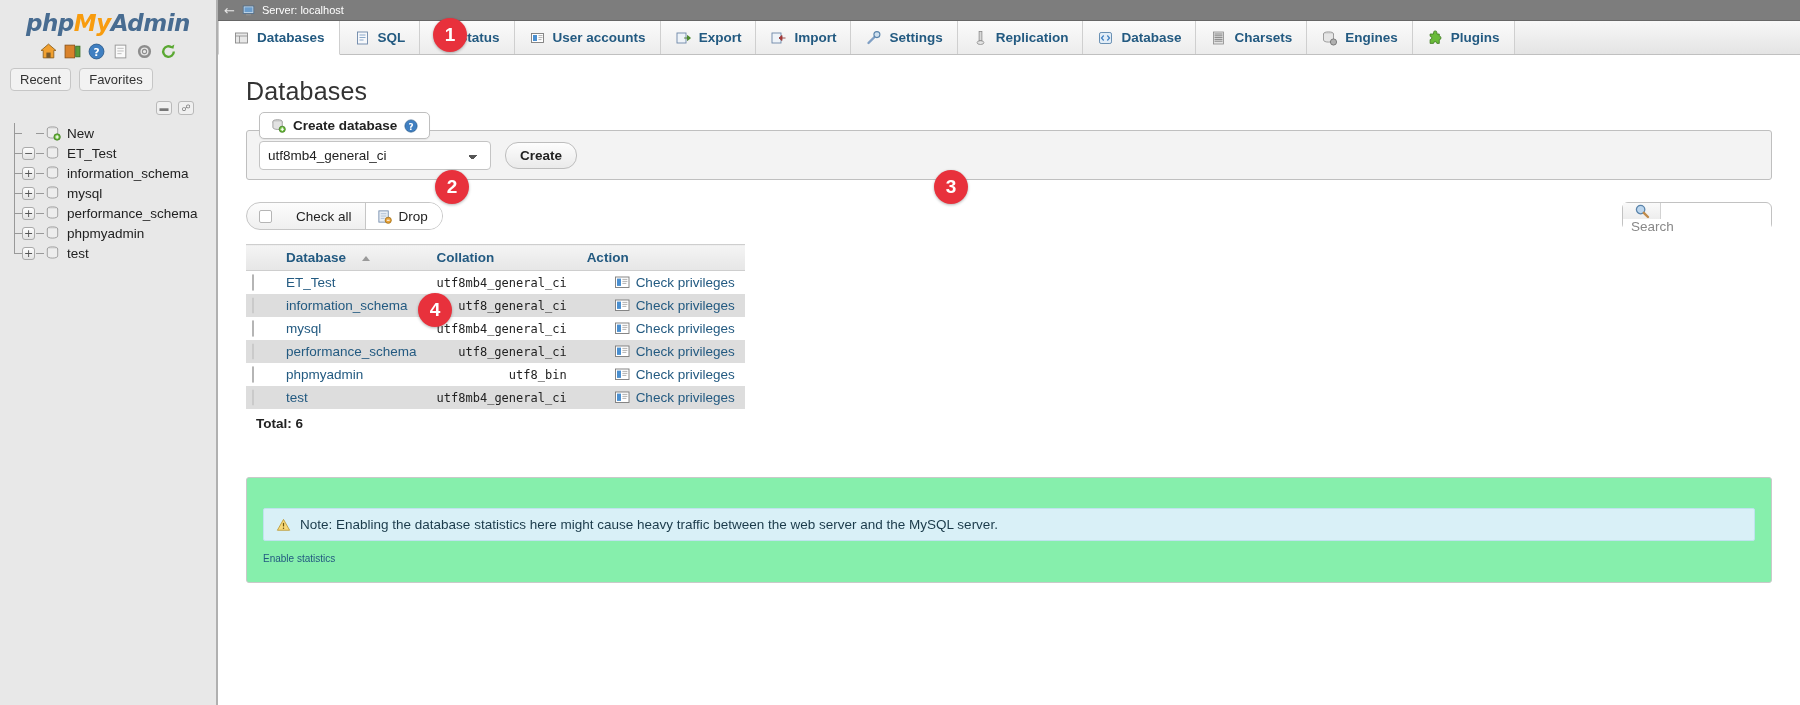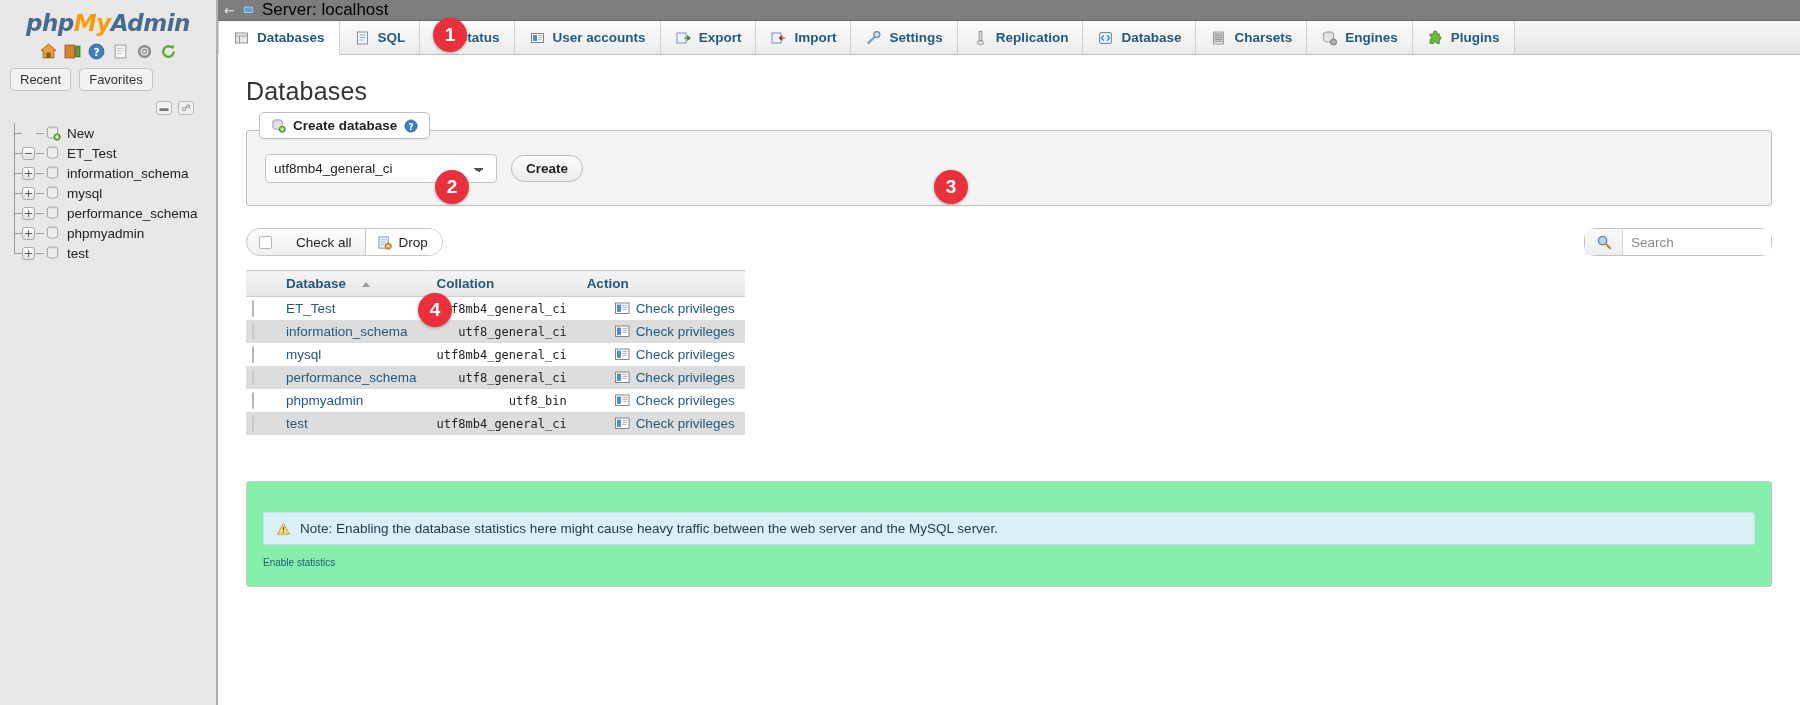--- a/index.html
+++ b/index.html
@@ -103,21 +103,21 @@
     padding-left: 6px; gap: 7px;
     border-bottom: 1px solid #666;
   }
   #back-arrow {
     color: #e8e8e8; font-size: 13px; cursor: pointer;
     font-family: "DejaVu Sans", sans-serif;
     line-height: 1;
   }
   #serverbar .sb-ico { width: 13px; height: 13px; }
   #serverbar .sb-txt {
-    color: #000000; font-size: 17px; white-space: nowrap;
+    color: #ffffff; font-size: 11px; white-space: nowrap;
   }
 
   
   #navtabs {
     height: 34px;
     background: linear-gradient(#f7f7f7, #e4e4e4);
     border-bottom: 1px solid #c0c0c0;
     display: flex; align-items: stretch;
     position: relative;
   }
@@ -146,23 +146,23 @@
     letter-spacing: .2px;
   }
 
   
   #create-fs {
     margin: 8px 28px 0 28px;
     border: 1px solid #bfbfbf;
     background: #f3f3f3;
     border-radius: 3px;
     position: relative;
-    height: 76px;
+    height: 50px;
     display: flex; align-items: center;
-    padding-left: 18px; gap: 14px;
+    padding-left: 12px; gap: 14px;
   }
   #create-legend {
     position: absolute; top: -19px; left: 12px;
     background: #fff;
     border: 1px solid #bfbfbf;
     border-radius: 5px;
     padding: 5px 11px;
     display: flex; align-items: center; gap: 7px;
     font-size: 13.5px; font-weight: bold; color: #222;
     box-shadow: 0 1px 1px rgba(0,0,0,.06);
@@ -227,22 +227,22 @@
     display: flex; align-items: center; gap: 7px;
     padding: 0 14px 0 11px;
     font-size: 13.5px; color: #222; cursor: pointer;
     background: #fff;
   }
   #drop-button .dico { width: 15px; height: 15px; }
 
   #searchwrap {
     margin-left: auto;
     display: flex; align-items: stretch;
-    border: 1px solid #c2c2c2; border-radius: 11px;
-    background: #fff; height: 28px;
+    border: 1px solid #c2c2c2; border-radius: 6px;
+    background: #fff; height: 28px; flex-direction: column;
   }
   #search-icon-box {
     width: 38px; display: flex; align-items: center; justify-content: center;
     background: linear-gradient(#fafafa,#ededed);
     border-right: 1px solid #d2d2d2; cursor: pointer;
   }
   #search-input {
     width: 148px; border: none; outline: none;
     padding: 0 8px; font-size: 13.5px; color: #222;
     font-family: "Liberation Sans", sans-serif;
@@ -712,20 +712,21 @@
                     <rect x="0.5" y="1" width="13.5" height="10.5" fill="#fff" stroke="#7a7a7a" stroke-width=".9"></rect>
                     <rect x="2" y="2.6" width="4" height="7.3" fill="#4a8fd0"></rect>
                     <path d="M7.4 3.4h5M7.4 5.4h5M7.4 7.4h4" stroke="#a8a8a8" stroke-width=".9"></path>
                   </svg>
                   <span>Check privileges</span>
                 </span>
               </td>
             </tr>
           </tbody>
       </table>
+      <div id="total-line">Total: 6</div>
     </div>
 
     <div id="note-fs">
       <div id="note-banner">
         <svg class="warn-ico" viewBox="0 0 16 16">
           <path d="M8 1.6 L15 14 H1z" fill="#f7d97a" stroke="#b8922a" stroke-width=".9"></path>
           <path d="M8 5.6v4" stroke="#6a5210" stroke-width="1.4"></path>
           <circle cx="8" cy="11.8" r=".85" fill="#6a5210"></circle>
         </svg>
         <span>Note: Enabling the database statistics here might cause heavy traffic between the web server and the MySQL server.</span>

